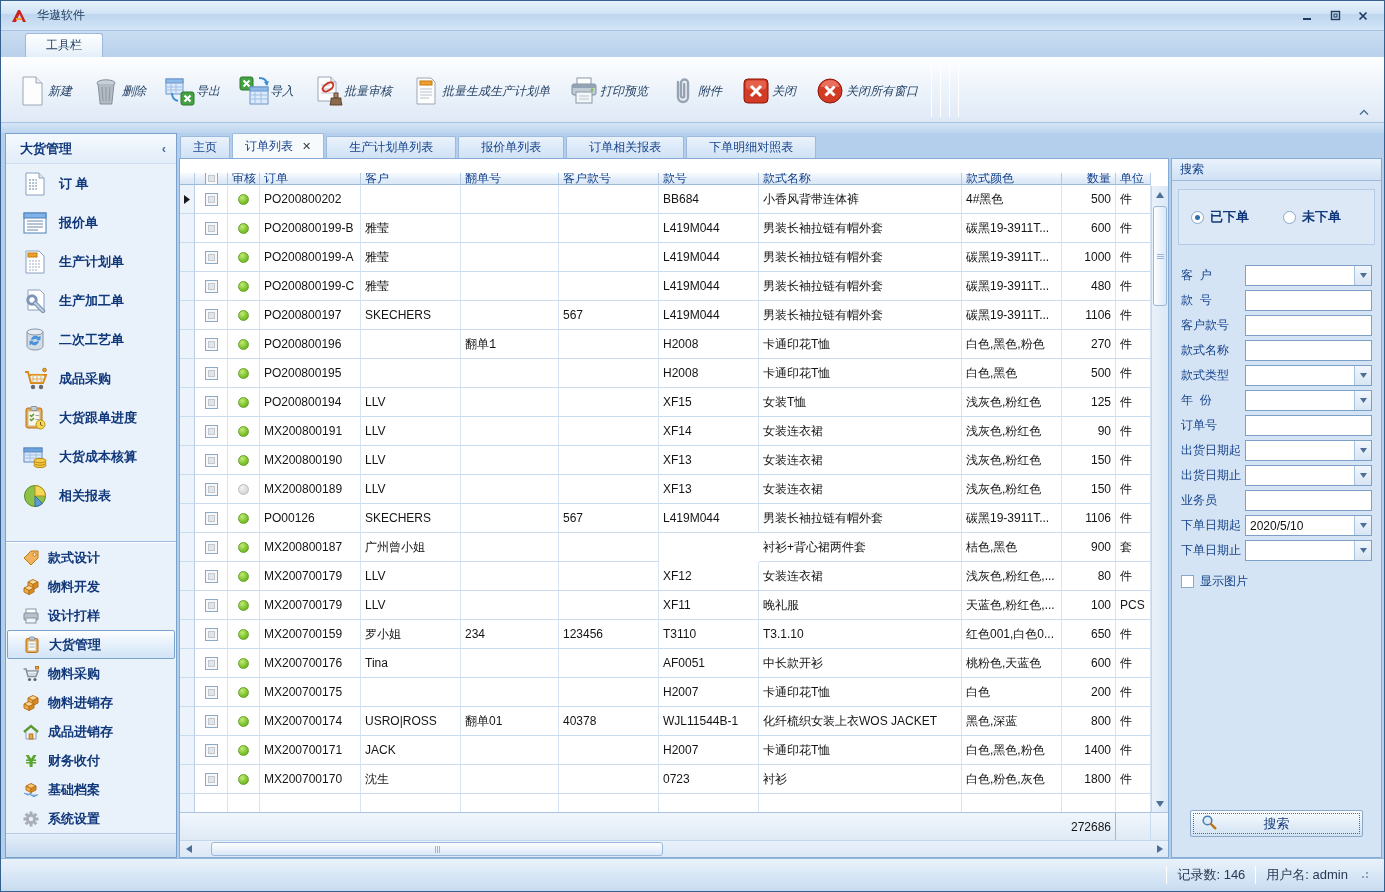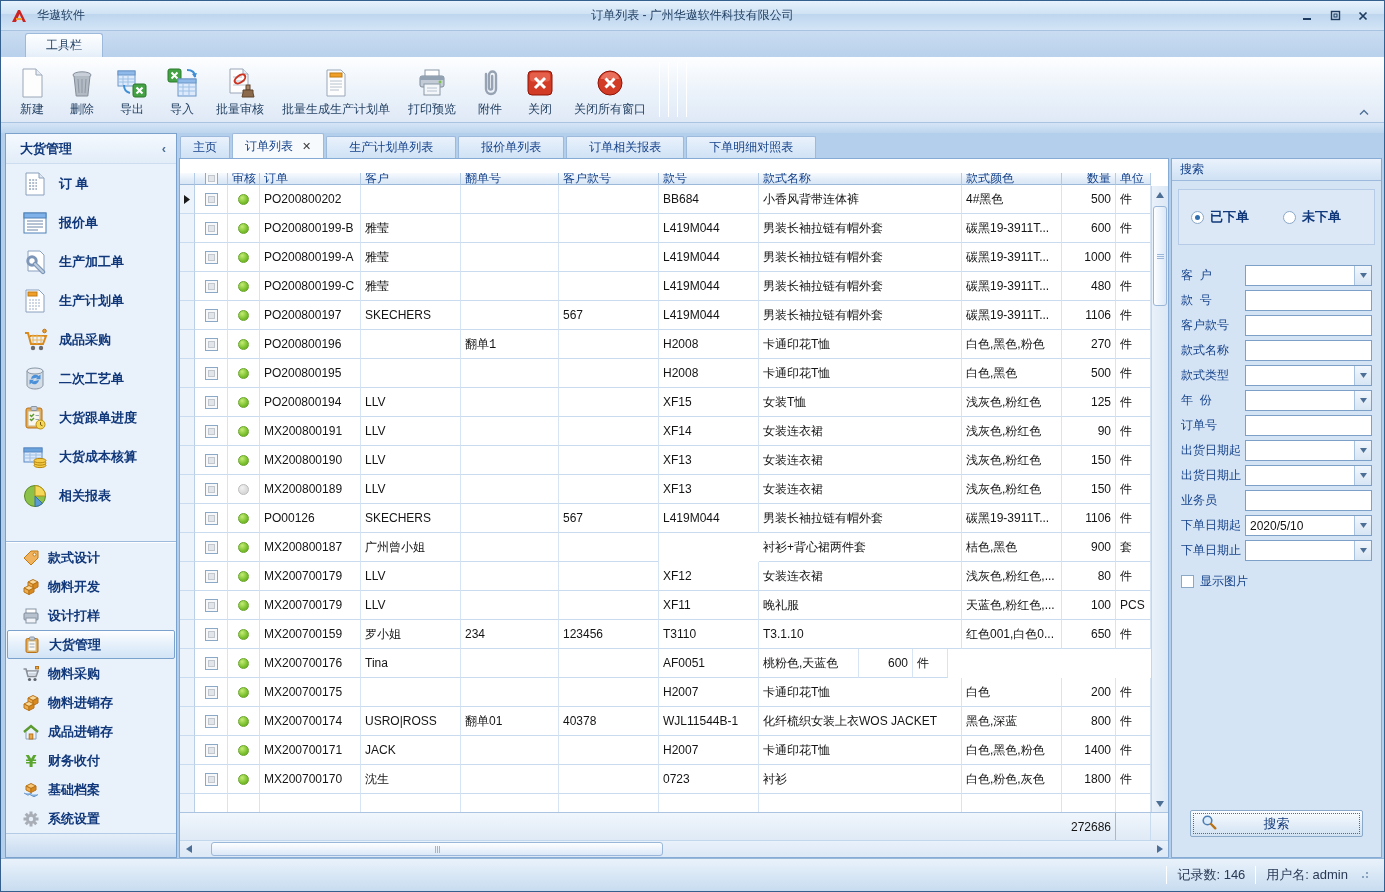--- a/index.html
+++ b/index.html
@@ -13,21 +13,21 @@
   .app-name { margin-left:10px; font-size:12px; color:#1e3c5f; }
   .win-title { position:absolute; left:0; right:0; text-align:center; font-size:12px; color:#1e3c5f; pointer-events:none; }
   .win-controls { margin-left:auto; display:flex; gap:14px; margin-right:14px; }
   .win-btn { width:14px; height:14px; display:flex; align-items:center; justify-content:center; cursor:default; }
 
   
   .ribbon-tabs { height:26px; flex:none; background:linear-gradient(#c9dcf1,#b9d1ec); padding-left:24px; display:flex; align-items:flex-end; }
   .ribbon-tab { height:24px; padding:0 20px; background:linear-gradient(#fdfeff,#f0f6fc 60%,#e4eef9); border:1px solid #9db9dc; border-bottom:none;
     border-radius:3px 3px 0 0; font-size:12px; color:#1e3c5f; display:flex; align-items:center; }
   .toolbar { height:66px; flex:none; background:linear-gradient(#fdfeff,#ebf2fa 55%,#dfe9f6); border-bottom:1px solid #a9c4e0; display:flex; align-items:stretch; padding:2px 6px; position:relative; }
-  .tb-btn { display:flex; flex-direction:column; align-items:center; justify-content:flex-end; padding:4px 9px 2px; min-width:46px; border-radius:3px; }
+  .tb-btn { display:flex; flex-direction:row; align-items:center; justify-content:flex-start; padding:4px 9px 2px; min-width:46px; border-radius:3px;font-style:italic; }
   .tb-btn .icon { height:34px; display:flex; align-items:center; }
   .tb-btn .tb-label { font-size:12px; color:#1e3c5f; white-space:nowrap; margin-top:1px; }
   .tb-sep { width:1px; background:#bcd0e6; border-right:1px solid #fff; margin:3px 4px; }
   .ribbon-collapse { position:absolute; right:12px; bottom:4px; width:16px; height:12px; display:flex; align-items:center; justify-content:center; }
   .ribbon-lip { height:10px; flex:none; background:linear-gradient(#d5e5f6,#bdd5ee); }
 
   
   .main { flex:none; height:725px; display:flex; padding:0 4px; gap:2px; }
 
   
@@ -124,21 +124,20 @@
 <div class="window">
 
   <div class="titlebar">
     <span class="app-logo">
         <svg width="16" height="14">
           <path d="M1 13L7 1h2l6 12h-3L8.5 5 5 13z" fill="#cc2222"></path>
           <path d="M5 9h6v2H5z" fill="#f0a028"></path>
         </svg>
       </span>
     <span class="app-name">华遨软件</span>
-    <span class="win-title">订单列表 - 广州华遨软件科技有限公司</span>
     <span class="win-controls">
       <span class="win-btn">
           <svg width="10" height="10">
             <path d="M1 8h8" stroke="#1e3c5f" stroke-width="2"></path>
           </svg>
         </span>
       <span class="win-btn">
           <svg width="11" height="11">
             <rect x="1.5" y="1.5" width="8" height="8" fill="none" stroke="#1e3c5f" stroke-width="1.4"></rect>
             <rect x="4" y="4" width="3" height="3" fill="none" stroke="#1e3c5f"></rect>
@@ -302,60 +301,60 @@
                 <rect x="2" y="3" width="22" height="20" fill="#fff" stroke="#4d80b8"></rect>
                 <rect x="2" y="3" width="22" height="5" fill="#7fb2e8" stroke="#4d80b8"></rect>
                 <path d="M5 11h16M5 14h16M5 17h16M5 20h11" stroke="#6a86a8"></path>
               </svg>
             </span>
             <span>报价单</span>
           </div>
           <div class="side-item">
             <span class="icon">
               <svg width="26" height="26">
+                <path d="M4 2h13l5 5v17H4z" fill="#fff" stroke="#8aa0bd"></path>
+                <rect x="6" y="4" width="9" height="4" fill="#f0a028" stroke="#c07a10"></rect>
+                <path d="M7 12h12M7 15h12M7 18h12M7 21h9" stroke="#9db0c8" stroke-dasharray="2 1"></path>
+              </svg>
+            </span>
+            <span>生产计划单</span>
+          </div>
+          <div class="side-item">
+            <span class="icon">
+              <svg width="26" height="26">
                 <path d="M6 2h12l4 4v16H6z" fill="#fff" stroke="#8aa0bd"></path>
                 <circle cx="10" cy="12" r="4.2" fill="none" stroke="#7d96b8" stroke-width="3"></circle>
                 <path d="M13 15l8 8" stroke="#7d96b8" stroke-width="4.4" stroke-linecap="round"></path>
                 <path d="M13 15l8 8" stroke="#c2d0e0" stroke-width="2" stroke-linecap="round"></path>
               </svg>
             </span>
             <span>生产加工单</span>
           </div>
           <div class="side-item">
             <span class="icon">
               <svg width="26" height="26">
-                <path d="M4 2h13l5 5v17H4z" fill="#fff" stroke="#8aa0bd"></path>
-                <rect x="6" y="4" width="9" height="4" fill="#f0a028" stroke="#c07a10"></rect>
-                <path d="M7 12h12M7 15h12M7 18h12M7 21h9" stroke="#9db0c8" stroke-dasharray="2 1"></path>
-              </svg>
-            </span>
-            <span>生产计划单</span>
+                <path d="M5 5v14c0 2.2 3.6 4 8 4s8-1.8 8-4V5" fill="#d4dde6" stroke="#8795a5"></path>
+                <ellipse cx="13" cy="5" rx="8" ry="3" fill="#e8edf3" stroke="#8795a5"></ellipse>
+                <path d="M9 13a4.5 4.5 0 0 1 7.6-3l1.9-1.4v4.6h-4.6l1.6-1.6" fill="#4a90d9"></path>
+                <path d="M17 14a4.5 4.5 0 0 1-7.6 3l-1.9 1.4v-4.6h4.6l-1.6 1.6" fill="#4a90d9"></path>
+              </svg>
+            </span>
+            <span>二次工艺单</span>
           </div>
           <div class="side-item">
             <span class="icon">
               <svg width="26" height="26">
                 <path d="M3 6h3l3 11h12l3-8H8" fill="none" stroke="#d98a1e" stroke-width="2"></path>
                 <path d="M9 9.5h13M10 13h11M11 7.5v9M15 7.5v9.5M19 8.5v8" stroke="#e8b45c"></path>
                 <circle cx="11" cy="21" r="2.2" fill="#6a6a6a"></circle>
                 <circle cx="19" cy="21" r="2.2" fill="#6a6a6a"></circle>
                 <circle cx="22.5" cy="4" r="1.8" fill="#f0a028" stroke="#b87318"></circle>
               </svg>
             </span>
             <span>成品采购</span>
-          </div>
-          <div class="side-item">
-            <span class="icon">
-              <svg width="26" height="26">
-                <path d="M5 5v14c0 2.2 3.6 4 8 4s8-1.8 8-4V5" fill="#d4dde6" stroke="#8795a5"></path>
-                <ellipse cx="13" cy="5" rx="8" ry="3" fill="#e8edf3" stroke="#8795a5"></ellipse>
-                <path d="M9 13a4.5 4.5 0 0 1 7.6-3l1.9-1.4v4.6h-4.6l1.6-1.6" fill="#4a90d9"></path>
-                <path d="M17 14a4.5 4.5 0 0 1-7.6 3l-1.9 1.4v-4.6h4.6l-1.6 1.6" fill="#4a90d9"></path>
-              </svg>
-            </span>
-            <span>二次工艺单</span>
           </div>
           <div class="side-item">
             <span class="icon">
               <svg width="26" height="26">
                 <rect x="4" y="3" width="16" height="20" rx="2" fill="#e8a84c" stroke="#b87318"></rect>
                 <rect x="6" y="6" width="12" height="15" fill="#f8f6ee" stroke="#c8b888"></rect>
                 <rect x="9" y="1.5" width="6" height="4" rx="1" fill="#c8cdd4" stroke="#8795a5"></rect>
                 <path d="M8 10l1.5 1.5L12 9M8 14l1.5 1.5L12 13" stroke="#5a9a2e" stroke-width="1.5" fill="none"></path>
                 <path d="M13.5 10.5h3.5M13.5 14.5h3.5" stroke="#9aa8b8"></path>
                 <circle cx="18.5" cy="19.5" r="4.5" fill="#f6d858" stroke="#b89018"></circle>
@@ -892,20 +891,21 @@
                   </span>
                 </div>
                 <div class="cell c-center" style="width: 32px;">
                   <span class="dot approved"></span>
                 </div>
                 <div class="cell" style="width: 101px;">MX200700176</div>
                 <div class="cell" style="width: 100px;">Tina</div>
                 <div class="cell" style="width: 98px;"></div>
                 <div class="cell" style="width: 100px;"></div>
                 <div class="cell" style="width: 100px;">AF0051</div>
+                <div class="cell" style="width: 203px;">中长款开衫</div>
                 <div class="cell" style="width: 100px;">桃粉色,天蓝色</div>
                 <div class="cell c-right" style="width: 54px;">600</div>
                 <div class="cell" style="width: 35px;">件</div>
               </div>
               <div class="grow">
                 <div class="cell c-ind" style="width: 15px;"></div>
                 <div class="cell c-center" style="width: 33px;">
                   <span class="checkbox">
                     <i></i>
                   </span>

